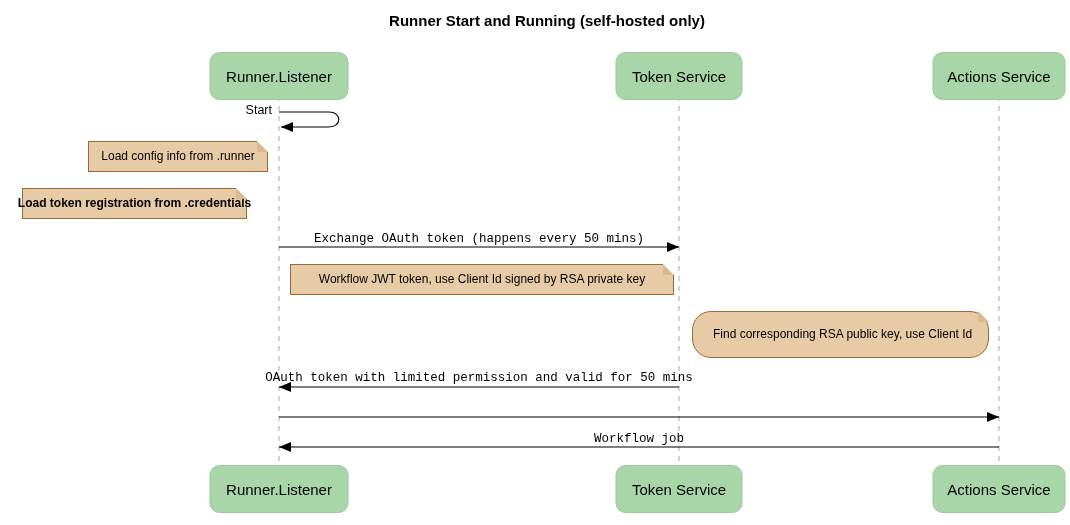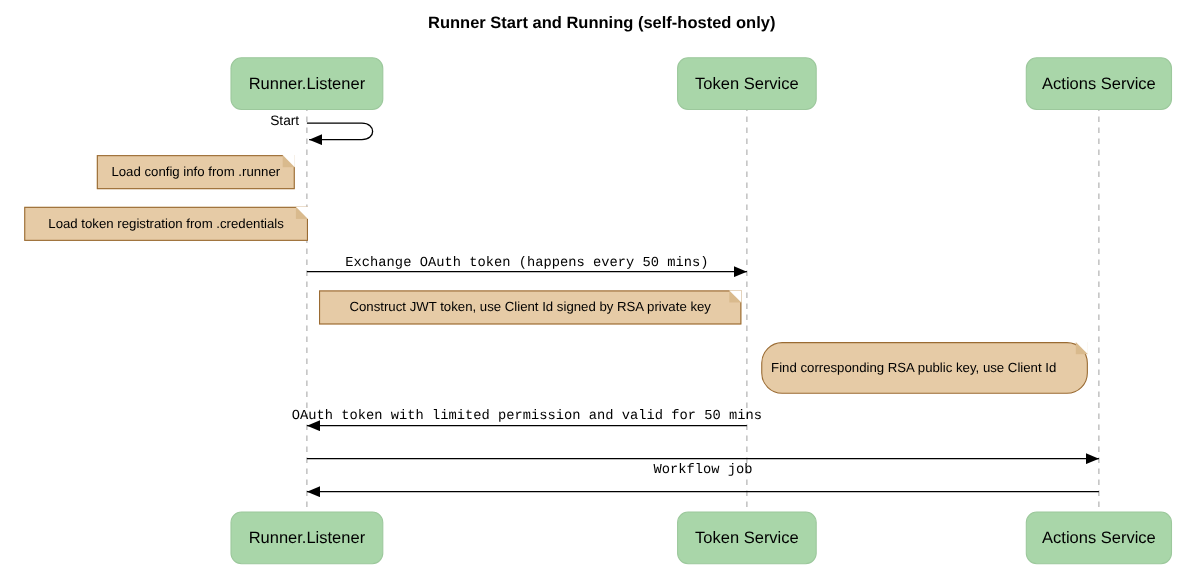--- a/index.html
+++ b/index.html
@@ -51,21 +51,21 @@
     position: absolute;
     box-sizing: border-box;
     background: var(--note-fill, #e6cba6);
     border: 1px solid var(--note-border, #9a6b33);
     font-size: 12px;
     line-height: 17px;
     display: flex;
     flex-direction: column;
     justify-content: center;
     align-items: center;
-    padding: 3px 8px;
+    padding: 3px 20px;
     white-space: nowrap;
   }
   .note.left-align { align-items: flex-start; }
   .note::after {
     content: "";
     position: absolute;
     top: -1px;
     right: -1px;
     width: 0;
     height: 0;
@@ -124,28 +124,28 @@
   <div class="participant" style="left:667px; top:465px; width:127px;">
     <span>Token Service</span>
   </div>
   <div class="participant" style="left:987px; top:465px; width:133px;">
     <span>Actions Service</span>
   </div>
 
   <div class="note" style="left:76px; top:141px; width:180px; height:31px;">
     <span>Load config info from .runner</span>
   </div>
-  <div class="note" style="left:10px; top:188px; width:258px; height:31px;">
+  <div class="note" style="left:10px; top:188px; width:225px; height:31px;font-weight:bold;">
     <span>Load token registration from .credentials</span>
   </div>
   <div class="note" style="left:278px; top:264px; width:384px; height:31px;">
-    <span>Construct JWT token, use Client Id signed by RSA private key</span>
+    <span>Workflow JWT token, use Client Id signed by RSA private key</span>
   </div>
   <div class="note left-align" style="left:680px; top:311px; width:297px; height:47px;border-radius:19px;">
     <span>Find corresponding RSA public key, use Client Id</span>
   </div>
 
   <div class="msg-label" style="top:103px; right:810px;">Start</div>
   <div class="msg-label centered" style="left:467px; top:232px;">Exchange OAuth token (happens every 50 mins)</div>
   <div class="msg-label centered" style="left:467px; top:371px;">OAuth token with limited permission and valid for 50 mins</div>
-  <div class="msg-label centered" style="left:627px; top:420px;">Workflow job</div>
+  <div class="msg-label centered" style="left:627px; top:432px;">Workflow job</div>
 
 </div>
 
 </body></html>

